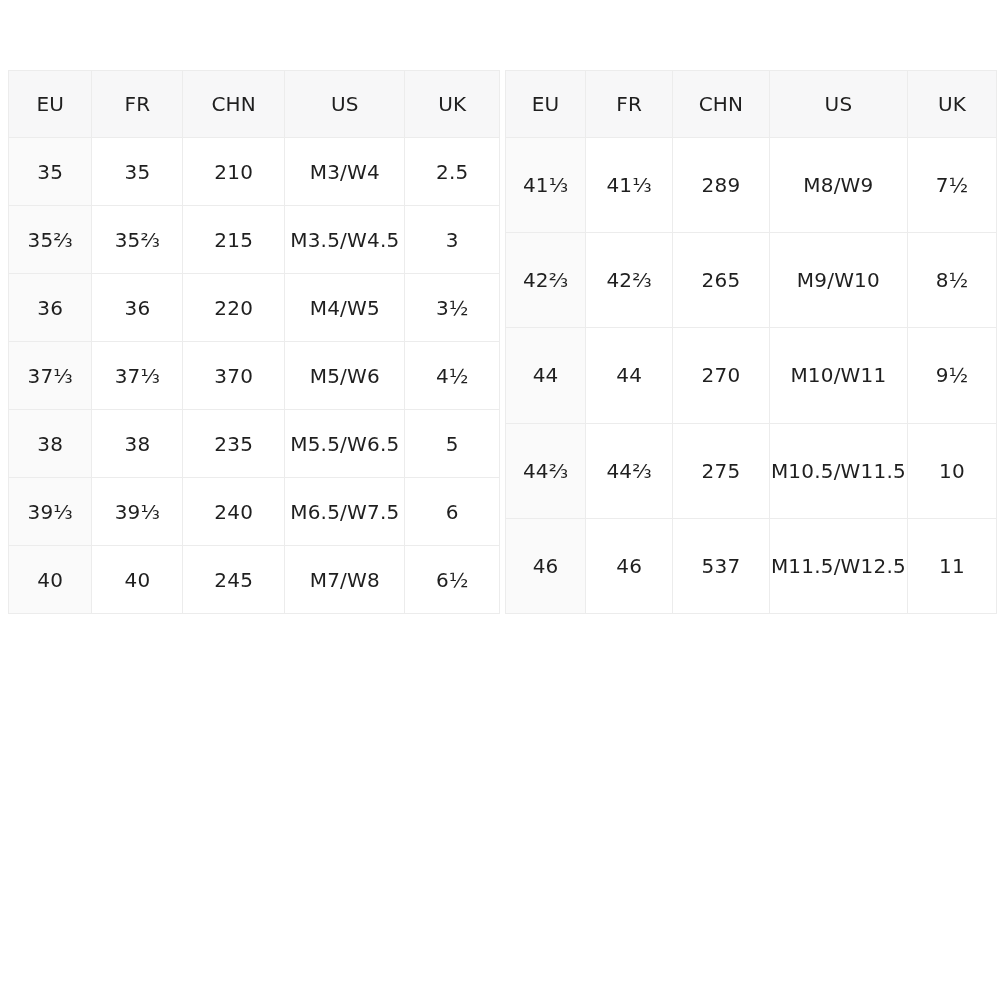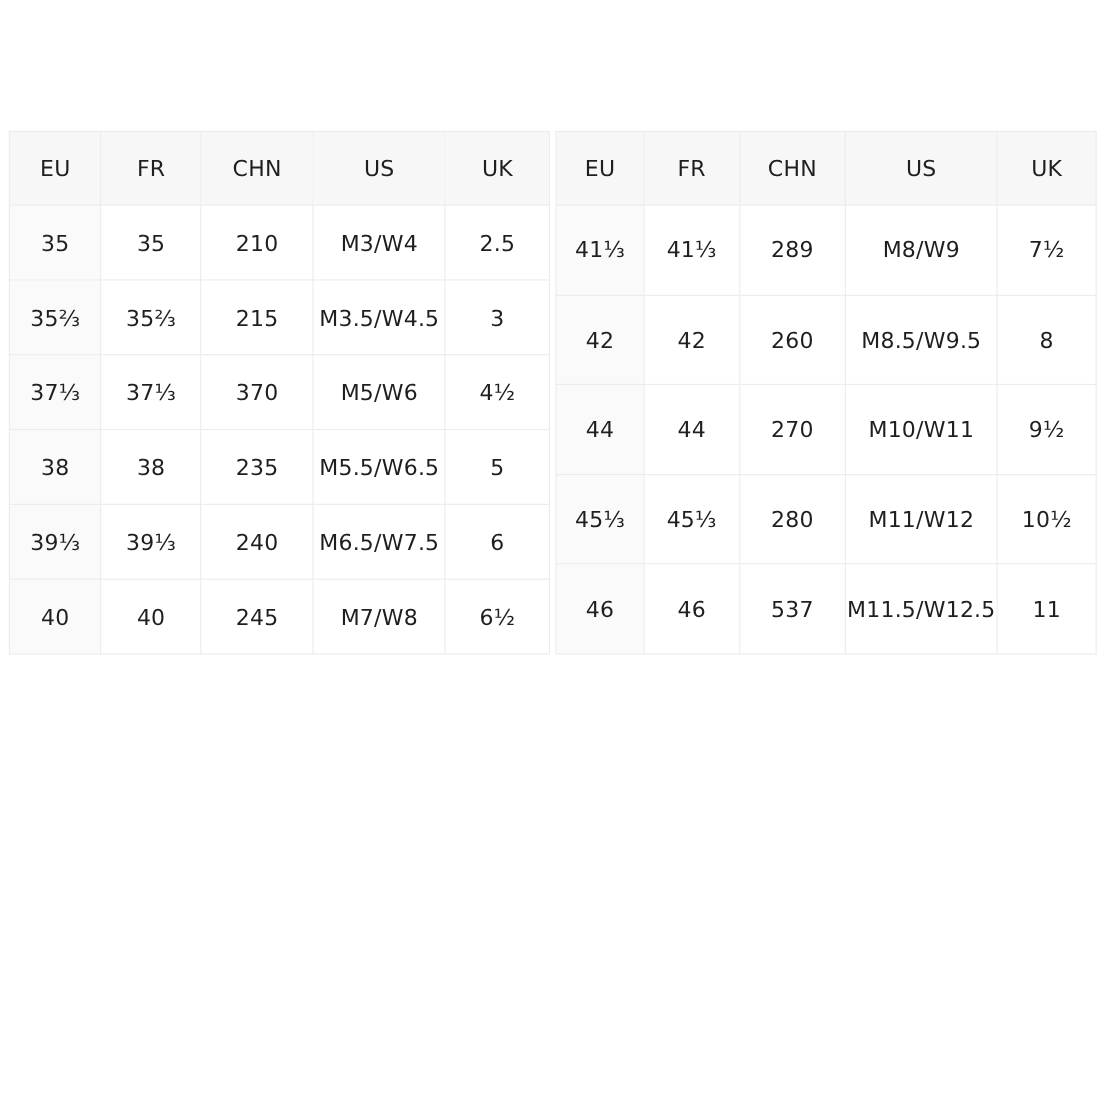--- a/index.html
+++ b/index.html
@@ -10,21 +10,21 @@
   body {
     width: 1000px;
     height: 1000px;
     font-family: "DejaVu Sans", "Liberation Sans", sans-serif;
     color: #1f1f1f;
     box-sizing: border-box;
   }
   .chart-wrap {
     display: flex;
     gap: 5px;
-    padding: 119px 3px 0 8px;
+    padding: 70px 3px 0 8px;
     box-sizing: border-box;
   }
   table.size-table {
     border-collapse: collapse;
     flex: 1 1 0;
     table-layout: fixed;
   }
   .size-table th,
   .size-table td {
     border: 1px solid #ececec;
@@ -84,20 +84,27 @@
           <td>2.5</td>
         </tr>
         <tr>
           <td class="col-eu">35⅔</td>
           <td>35⅔</td>
           <td>215</td>
           <td>M3.5/W4.5</td>
           <td>3</td>
         </tr>
         <tr>
+          <td class="col-eu">36</td>
+          <td>36</td>
+          <td>220</td>
+          <td>M4/W5</td>
+          <td>3½</td>
+        </tr>
+        <tr>
           <td class="col-eu">37⅓</td>
           <td>37⅓</td>
           <td>370</td>
           <td>M5/W6</td>
           <td>4½</td>
         </tr>
         <tr>
           <td class="col-eu">38</td>
           <td>38</td>
           <td>235</td>
@@ -140,39 +147,39 @@
     </thead>
     <tbody>
         <tr>
           <td class="col-eu">41⅓</td>
           <td>41⅓</td>
           <td>289</td>
           <td>M8/W9</td>
           <td>7½</td>
         </tr>
         <tr>
-          <td class="col-eu">42</td>
-          <td>42</td>
-          <td>260</td>
-          <td>M8.5/W9.5</td>
-          <td>8</td>
+          <td class="col-eu">42⅔</td>
+          <td>42⅔</td>
+          <td>265</td>
+          <td>M9/W10</td>
+          <td>8½</td>
         </tr>
         <tr>
           <td class="col-eu">44</td>
           <td>44</td>
           <td>270</td>
           <td>M10/W11</td>
           <td>9½</td>
         </tr>
         <tr>
-          <td class="col-eu">45⅓</td>
-          <td>45⅓</td>
-          <td>280</td>
-          <td>M11/W12</td>
-          <td>10½</td>
+          <td class="col-eu">44⅔</td>
+          <td>44⅔</td>
+          <td>275</td>
+          <td>M10.5/W11.5</td>
+          <td>10</td>
         </tr>
         <tr>
           <td class="col-eu">46</td>
           <td>46</td>
           <td>537</td>
           <td>M11.5/W12.5</td>
           <td>11</td>
         </tr>
       </tbody>
   </table>

